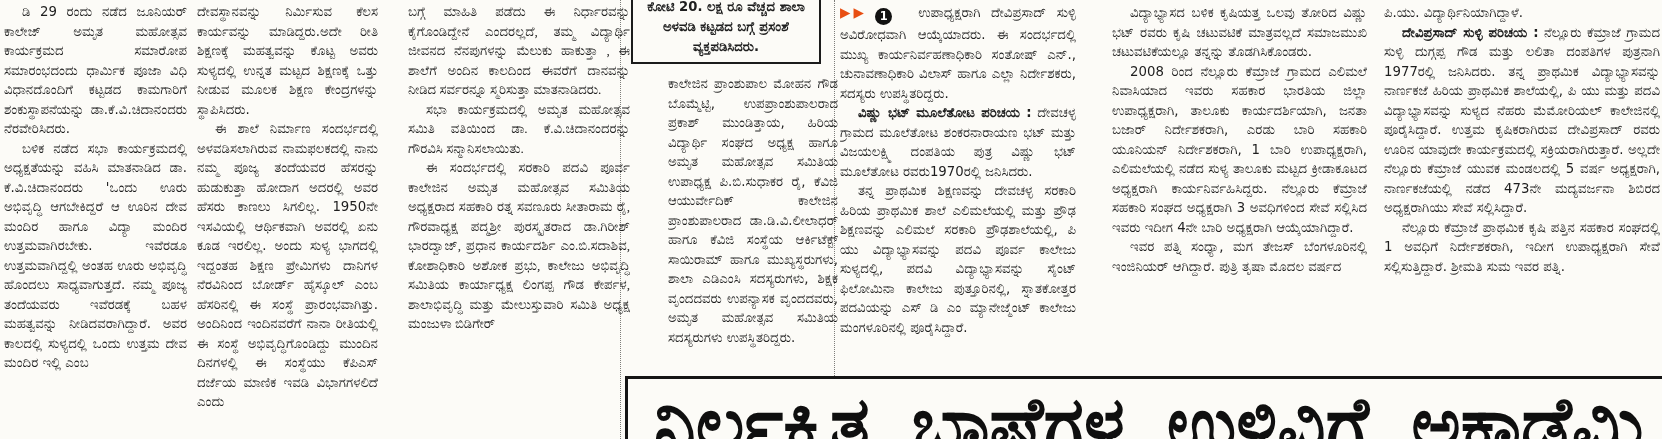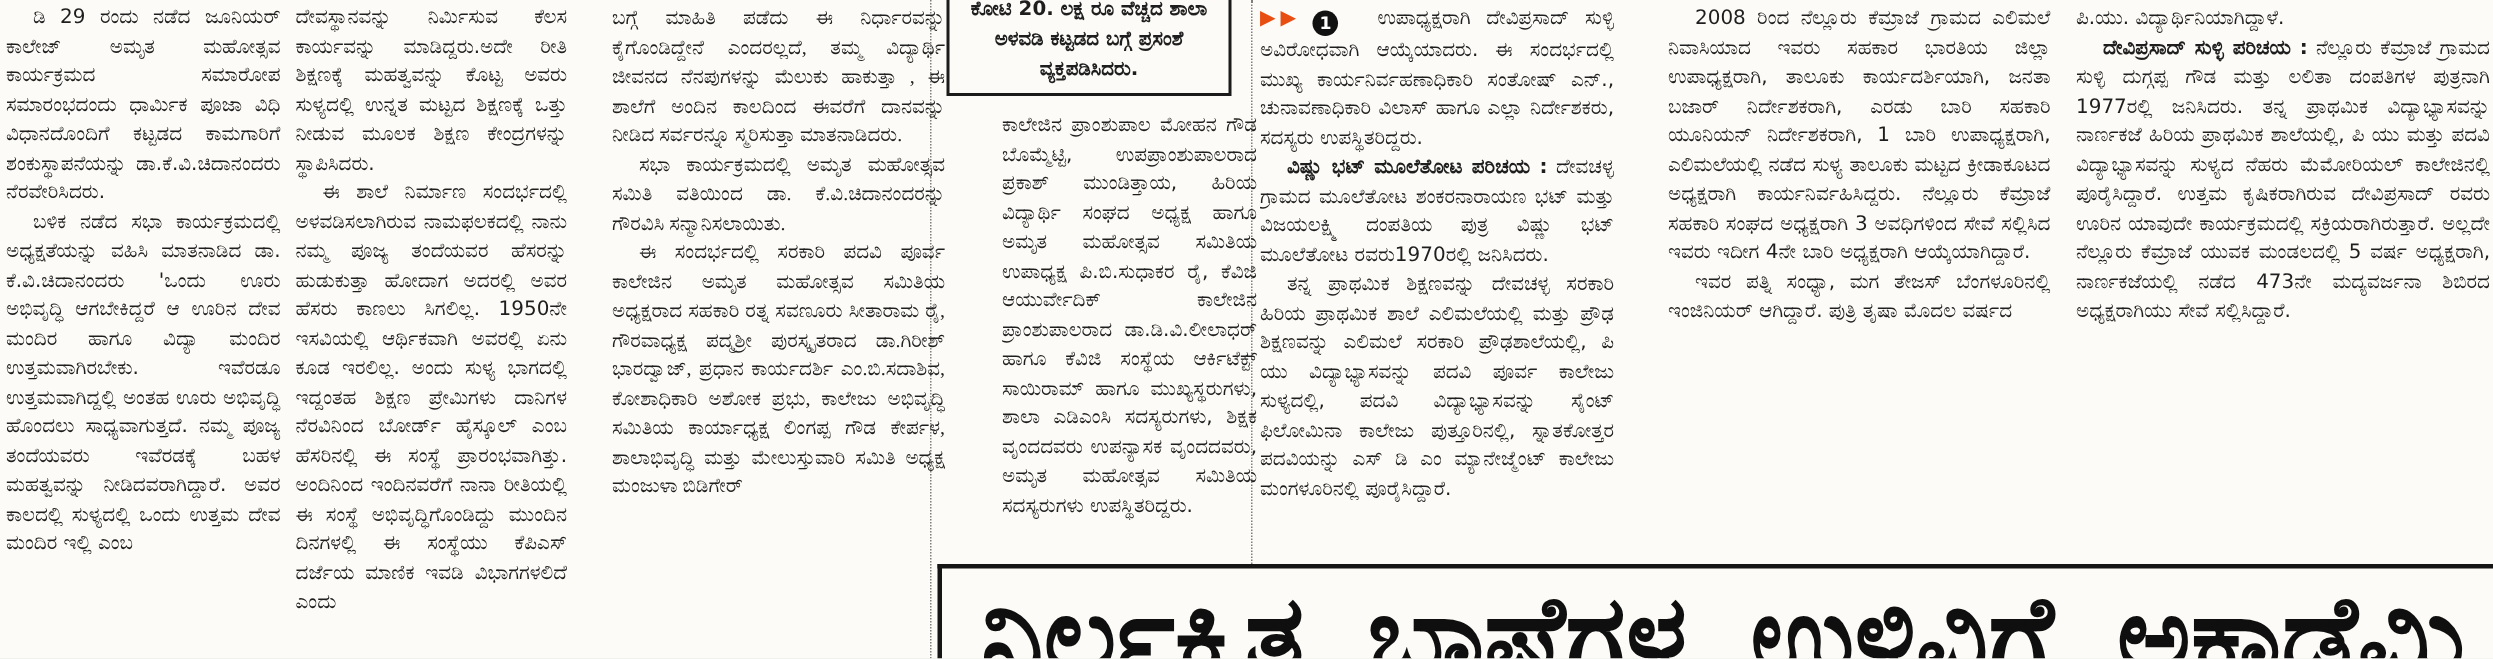--- a/index.html
+++ b/index.html
@@ -91,28 +91,30 @@
     <p class="para">
       <span class="arrows">▶▶</span><span class="badge">1</span><span>ಉಪಾಧ್ಯಕ್ಷರಾಗಿ ದೇವಿಪ್ರಸಾದ್ ಸುಳ್ಳಿ ಅವಿರೋಧವಾಗಿ ಆಯ್ಕೆಯಾದರು. ಈ ಸಂದರ್ಭದಲ್ಲಿ ಮುಖ್ಯ ಕಾರ್ಯನಿರ್ವಹಣಾಧಿಕಾರಿ ಸಂತೋಷ್ ಎನ್., ಚುನಾವಣಾಧಿಕಾರಿ ವಿಲಾಸ್ ಹಾಗೂ ಎಲ್ಲಾ ನಿರ್ದೇಶಕರು, ಸದಸ್ಯರು ಉಪಸ್ಥಿತರಿದ್ದರು.</span>
     </p>
     <p class="para ind">
       <span class="subhead">ವಿಷ್ಣು ಭಟ್ ಮೂಲೆತೋಟ ಪರಿಚಯ :</span><span> ದೇವಚಳ್ಳ ಗ್ರಾಮದ ಮೂಲೆತೋಟ ಶಂಕರನಾರಾಯಣ ಭಟ್ ಮತ್ತು ವಿಜಯಲಕ್ಷ್ಮಿ ದಂಪತಿಯ ಪುತ್ರ ವಿಷ್ಣು ಭಟ್ ಮೂಲೆತೋಟ ರವರು1970ರಲ್ಲಿ ಜನಿಸಿದರು.</span>
     </p>
     <p class="para ind">ತನ್ನ ಪ್ರಾಥಮಿಕ ಶಿಕ್ಷಣವನ್ನು ದೇವಚಳ್ಳ ಸರಕಾರಿ ಹಿರಿಯ ಪ್ರಾಥಮಿಕ ಶಾಲೆ ಎಲಿಮಲೆಯಲ್ಲಿ ಮತ್ತು ಪ್ರೌಢ ಶಿಕ್ಷಣವನ್ನು ಎಲಿಮಲೆ ಸರಕಾರಿ ಪ್ರೌಢಶಾಲೆಯಲ್ಲಿ, ಪಿ ಯು ವಿದ್ಯಾಭ್ಯಾಸವನ್ನು ಪದವಿ ಪೂರ್ವ ಕಾಲೇಜು ಸುಳ್ಯದಲ್ಲಿ, ಪದವಿ ವಿದ್ಯಾಭ್ಯಾಸವನ್ನು ಸೈಂಟ್ ಫಿಲೋಮಿನಾ ಕಾಲೇಜು ಪುತ್ತೂರಿನಲ್ಲಿ, ಸ್ನಾತಕೋತ್ತರ ಪದವಿಯನ್ನು ಎಸ್ ಡಿ ಎಂ ಮ್ಯಾನೇಜ್ಮೆಂಟ್ ಕಾಲೇಜು ಮಂಗಳೂರಿನಲ್ಲಿ ಪೂರೈಸಿದ್ದಾರೆ.</p>
   </div>
 
   <div class="col" id="col6">
+    <p class="para ind">ವಿದ್ಯಾಭ್ಯಾಸದ ಬಳಿಕ ಕೃಷಿಯತ್ತ ಒಲವು ತೋರಿದ ವಿಷ್ಣು ಭಟ್ ರವರು ಕೃಷಿ ಚಟುವಟಿಕೆ ಮಾತ್ರವಲ್ಲದೆ ಸಮಾಜಮುಖಿ ಚಟುವಟಿಕೆಯಲ್ಲೂ ತನ್ನನ್ನು ತೊಡಗಿಸಿಕೊಂಡರು.</p>
     <p class="para ind">2008 ರಿಂದ ನೆಲ್ಲೂರು ಕೆಮ್ರಾಜೆ ಗ್ರಾಮದ ಎಲಿಮಲೆ ನಿವಾಸಿಯಾದ ಇವರು ಸಹಕಾರ ಭಾರತಿಯ ಜಿಲ್ಲಾ ಉಪಾಧ್ಯಕ್ಷರಾಗಿ, ತಾಲೂಕು ಕಾರ್ಯದರ್ಶಿಯಾಗಿ, ಜನತಾ ಬಜಾರ್ ನಿರ್ದೇಶಕರಾಗಿ, ಎರಡು ಬಾರಿ ಸಹಕಾರಿ ಯೂನಿಯನ್ ನಿರ್ದೇಶಕರಾಗಿ, 1 ಬಾರಿ ಉಪಾಧ್ಯಕ್ಷರಾಗಿ, ಎಲಿಮಲೆಯಲ್ಲಿ ನಡೆದ ಸುಳ್ಯ ತಾಲೂಕು ಮಟ್ಟದ ಕ್ರೀಡಾಕೂಟದ ಅಧ್ಯಕ್ಷರಾಗಿ ಕಾರ್ಯನಿರ್ವಹಿಸಿದ್ದರು. ನೆಲ್ಲೂರು ಕೆಮ್ರಾಜೆ ಸಹಕಾರಿ ಸಂಘದ ಅಧ್ಯಕ್ಷರಾಗಿ 3 ಅವಧಿಗಳಿಂದ ಸೇವೆ ಸಲ್ಲಿಸಿದ ಇವರು ಇದೀಗ 4ನೇ ಬಾರಿ ಅಧ್ಯಕ್ಷರಾಗಿ ಆಯ್ಕೆಯಾಗಿದ್ದಾರೆ.</p>
     <p class="para ind">ಇವರ ಪತ್ನಿ ಸಂಧ್ಯಾ, ಮಗ ತೇಜಸ್ ಬೆಂಗಳೂರಿನಲ್ಲಿ ಇಂಜಿನಿಯರ್ ಆಗಿದ್ದಾರೆ. ಪುತ್ರಿ ತೃಷಾ ಮೊದಲ ವರ್ಷದ</p>
   </div>
 
   <div class="col" id="col7">
     <p class="para">ಪಿ.ಯು. ವಿದ್ಯಾರ್ಥಿನಿಯಾಗಿದ್ದಾಳೆ.</p>
     <p class="para ind">
       <span class="subhead">ದೇವಿಪ್ರಸಾದ್ ಸುಳ್ಳಿ ಪರಿಚಯ :</span><span> ನೆಲ್ಲೂರು ಕೆಮ್ರಾಜೆ ಗ್ರಾಮದ ಸುಳ್ಳಿ ದುಗ್ಗಪ್ಪ ಗೌಡ ಮತ್ತು ಲಲಿತಾ ದಂಪತಿಗಳ ಪುತ್ರನಾಗಿ 1977ರಲ್ಲಿ ಜನಿಸಿದರು. ತನ್ನ ಪ್ರಾಥಮಿಕ ವಿದ್ಯಾಭ್ಯಾಸವನ್ನು ನಾರ್ಣಕಜೆ ಹಿರಿಯ ಪ್ರಾಥಮಿಕ ಶಾಲೆಯಲ್ಲಿ, ಪಿ ಯು ಮತ್ತು ಪದವಿ ವಿದ್ಯಾಭ್ಯಾಸವನ್ನು ಸುಳ್ಯದ ನೆಹರು ಮೆಮೋರಿಯಲ್ ಕಾಲೇಜಿನಲ್ಲಿ ಪೂರೈಸಿದ್ದಾರೆ. ಉತ್ತಮ ಕೃಷಿಕರಾಗಿರುವ ದೇವಿಪ್ರಸಾದ್ ರವರು ಊರಿನ ಯಾವುದೇ ಕಾರ್ಯಕ್ರಮದಲ್ಲಿ ಸಕ್ರಿಯರಾಗಿರುತ್ತಾರೆ. ಅಲ್ಲದೇ ನೆಲ್ಲೂರು ಕೆಮ್ರಾಜೆ ಯುವಕ ಮಂಡಲದಲ್ಲಿ 5 ವರ್ಷ ಅಧ್ಯಕ್ಷರಾಗಿ, ನಾರ್ಣಕಜೆಯಲ್ಲಿ ನಡೆದ 473ನೇ ಮದ್ಯವರ್ಜನಾ ಶಿಬಿರದ ಅಧ್ಯಕ್ಷರಾಗಿಯು ಸೇವೆ ಸಲ್ಲಿಸಿದ್ದಾರೆ.</span>
     </p>
+    <p class="para ind">ನೆಲ್ಲೂರು ಕೆಮ್ರಾಜೆ ಪ್ರಾಥಮಿಕ ಕೃಷಿ ಪತ್ತಿನ ಸಹಕಾರ ಸಂಘದಲ್ಲಿ 1 ಅವಧಿಗೆ ನಿರ್ದೇಶಕರಾಗಿ, ಇದೀಗ ಉಪಾಧ್ಯಕ್ಷರಾಗಿ ಸೇವೆ ಸಲ್ಲಿಸುತ್ತಿದ್ದಾರೆ. ಶ್ರೀಮತಿ ಸುಮ ಇವರ ಪತ್ನಿ.</p>
   </div>
 
   <div class="hl-box">
     <div class="hl">ನಿರ್ಲಕ್ಷಿತ ಭಾಷೆಗಳ ಉಳಿವಿಗೆ ಅಕಾಡೆಮಿ ಸ್ಥಾಪಿಸಿ</div>
   </div>
 
 </div>
 
 </body></html>

